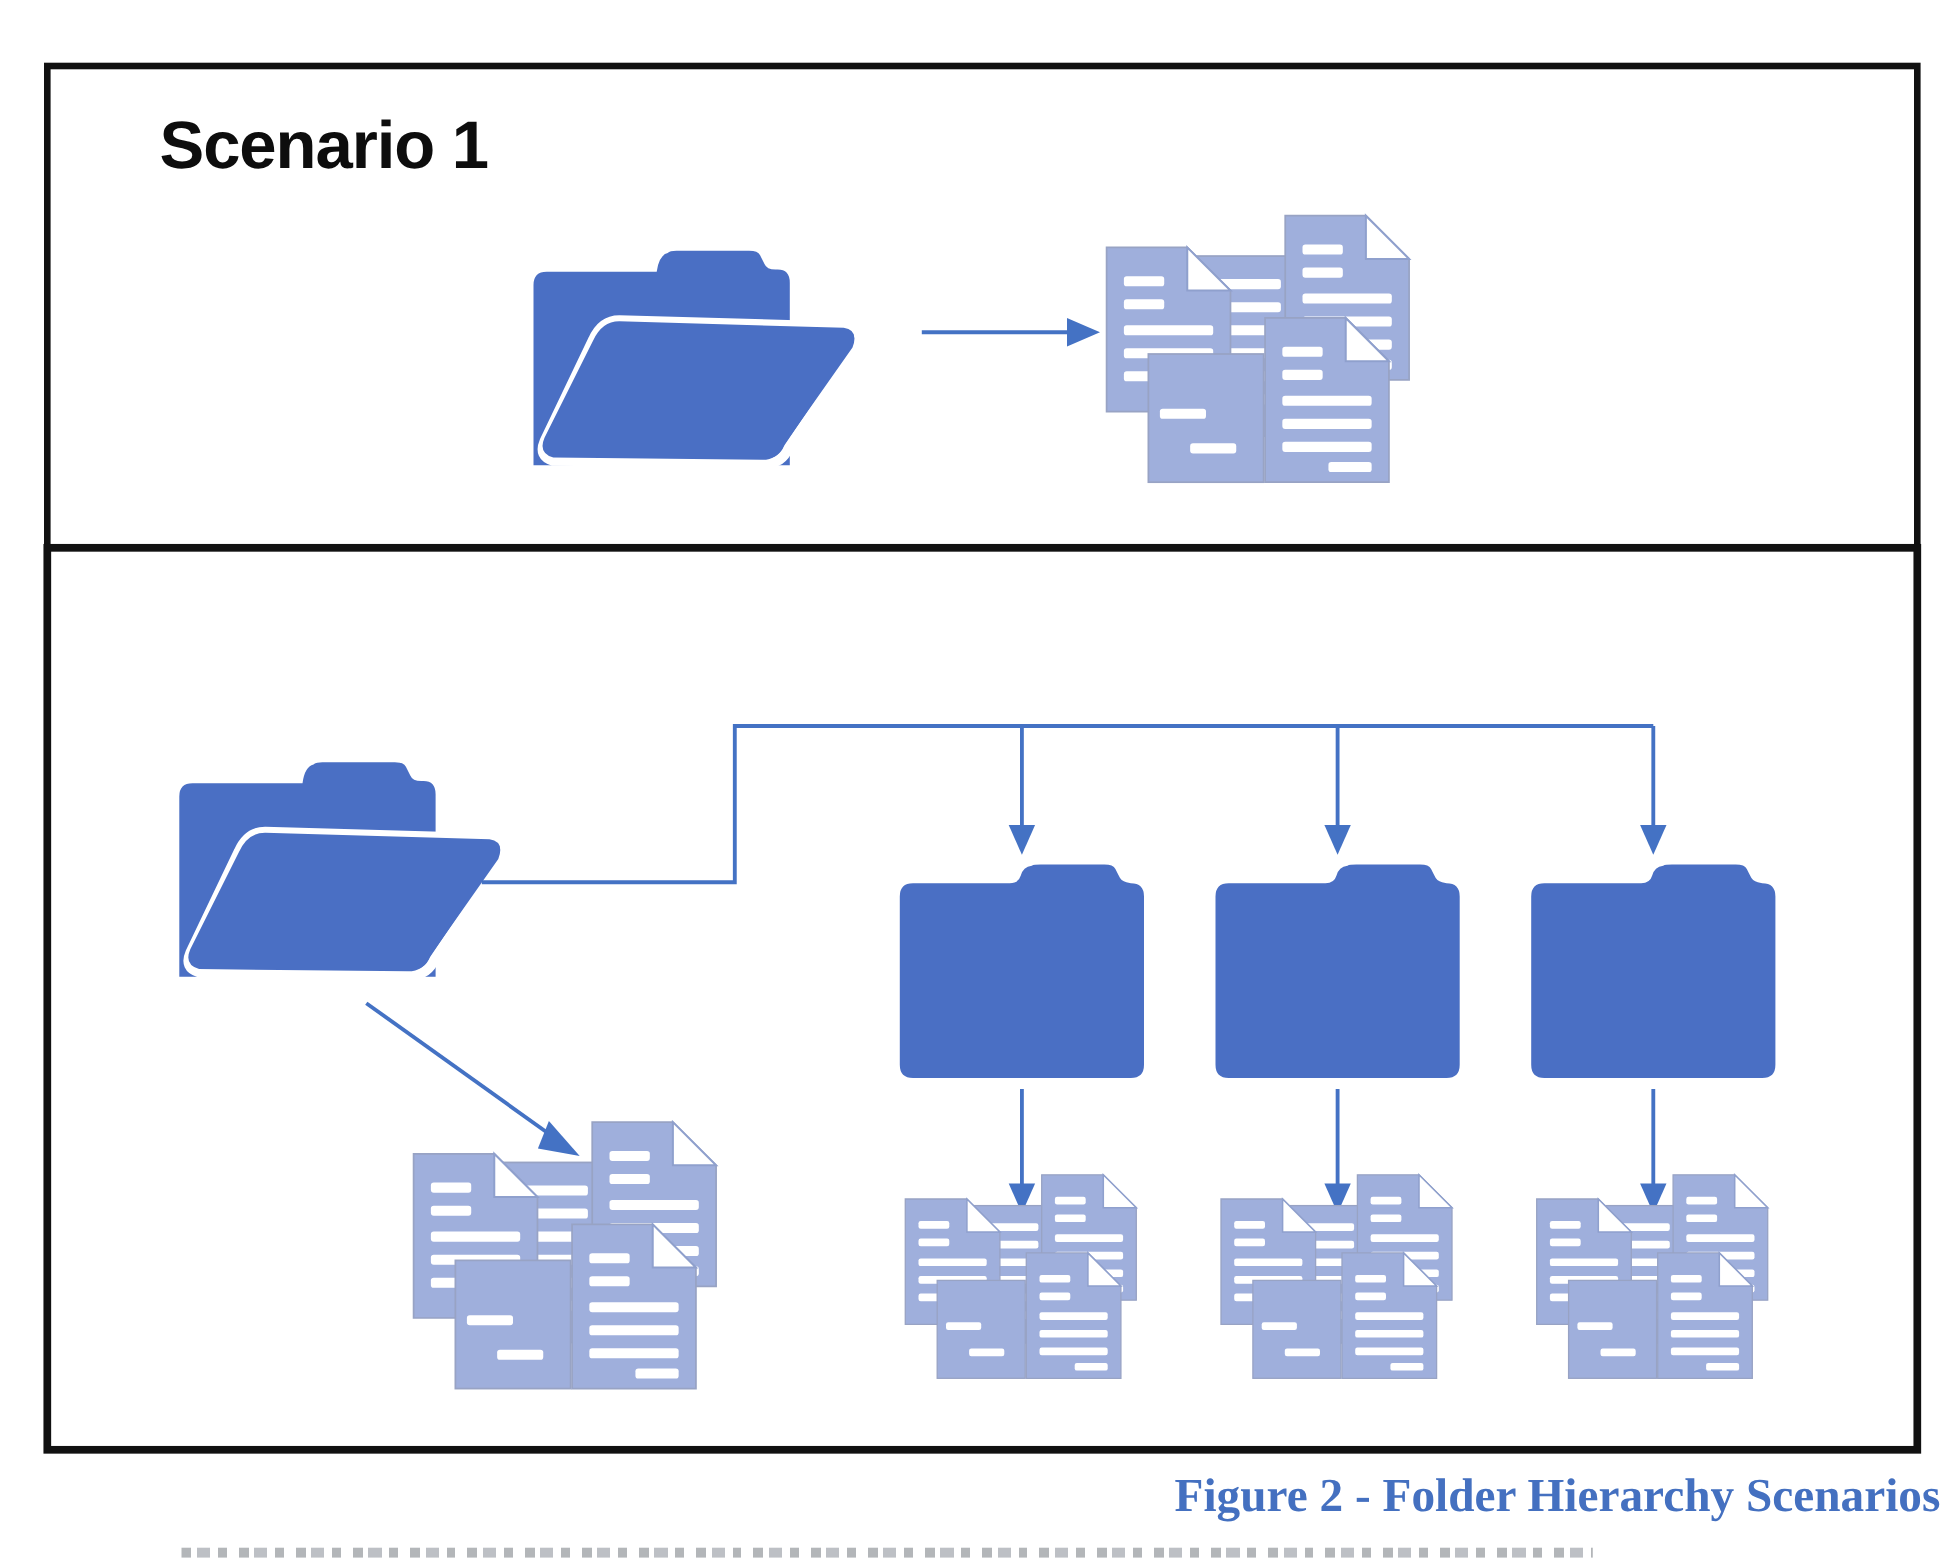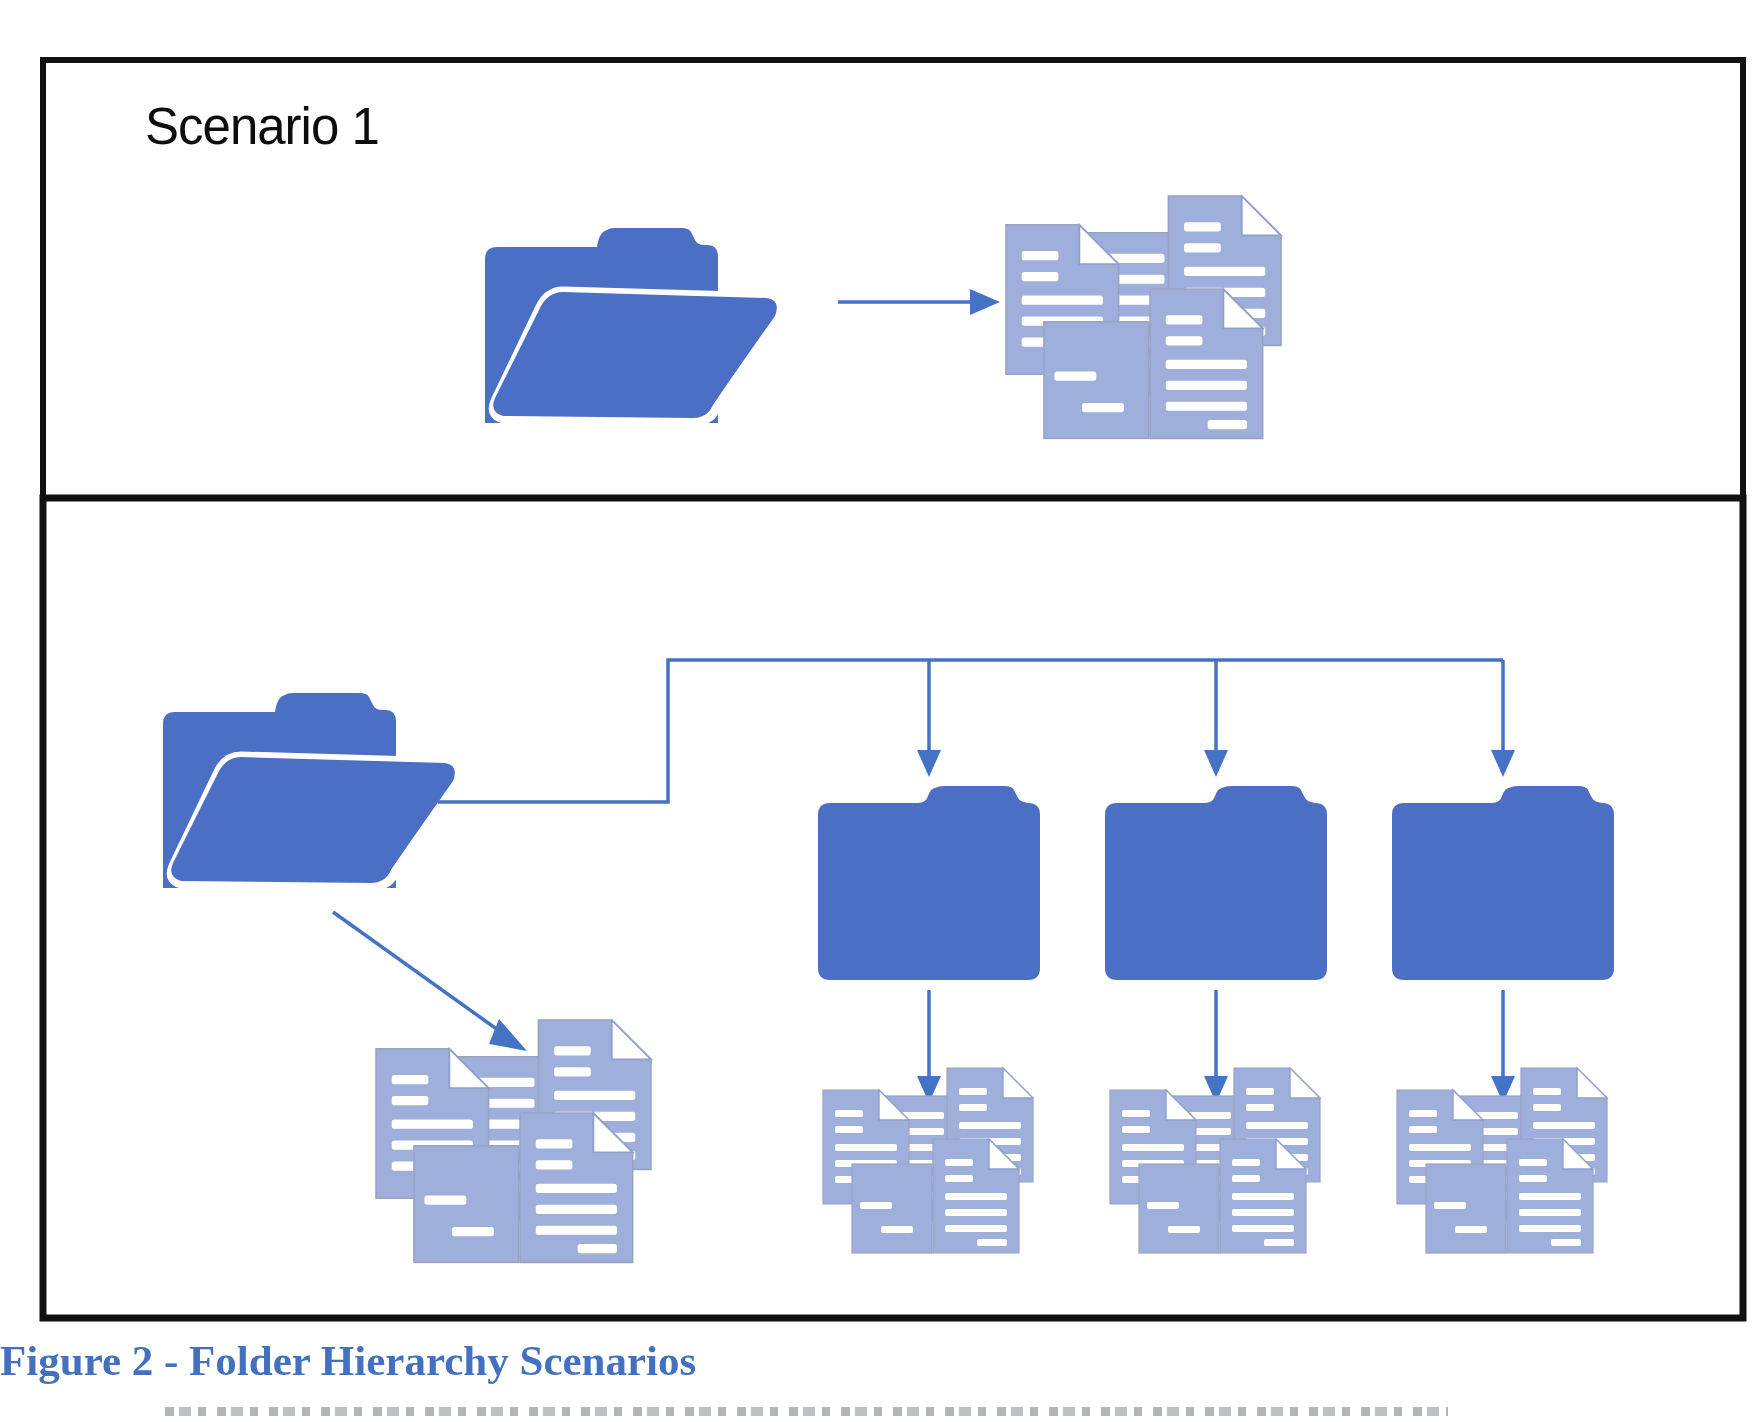--- a/index.html
+++ b/index.html
@@ -2,31 +2,31 @@
 <html><head>
 <meta charset="utf-8">
 <style>
   html,body{margin:0;padding:0;background:#ffffff;}
   body{font-family:"Liberation Sans",sans-serif;}
   #canvas{position:relative;width:1764px;height:1422px;background:#ffffff;overflow:hidden;}
   svg{position:absolute;left:0;top:0;}
   .heading{
     position:absolute;
     font-family:"Liberation Sans","DejaVu Sans",sans-serif;
-    font-weight:normal;
-    font-size:51px;
+    font-weight:bold;
+    font-size:61px;
     letter-spacing:-1px;
     color:#0d0d0d;
     white-space:nowrap;
   }
   #caption{
     position:absolute;
     left:0; right:0;
     top:1336px;
-    text-align:left;
+    text-align:right;
     font-family:"Liberation Serif","DejaVu Serif",serif;
     font-weight:600;
     font-size:43px;
     white-space:nowrap;
   }
   
   #cutoff-text{
     position:absolute;
     left:165px; top:1407px;
     width:1283px; height:9px;

